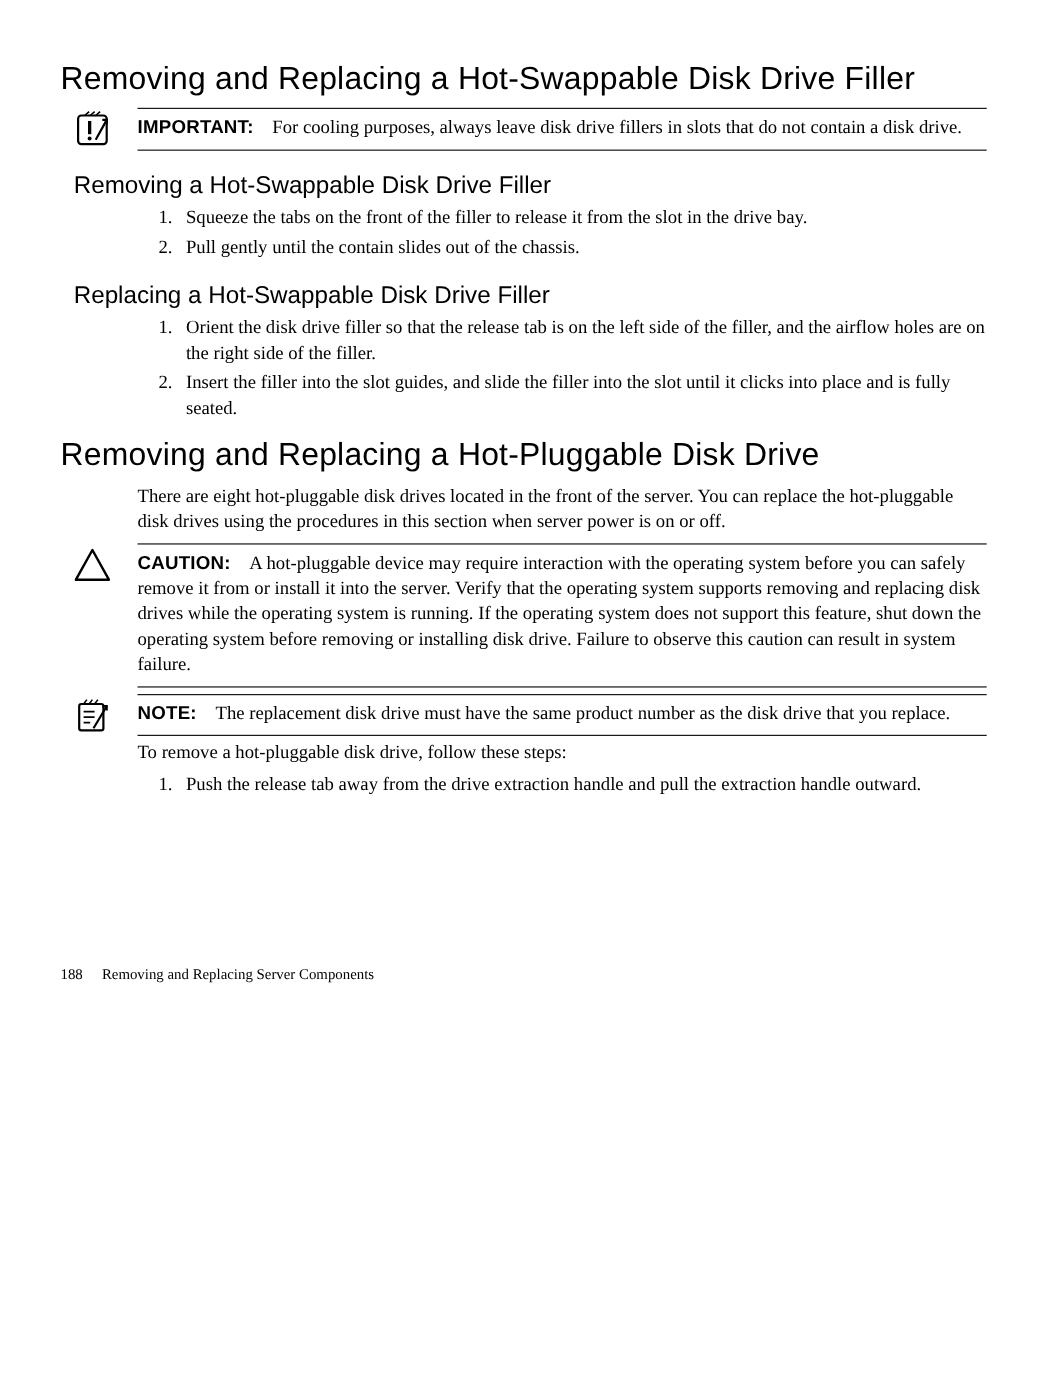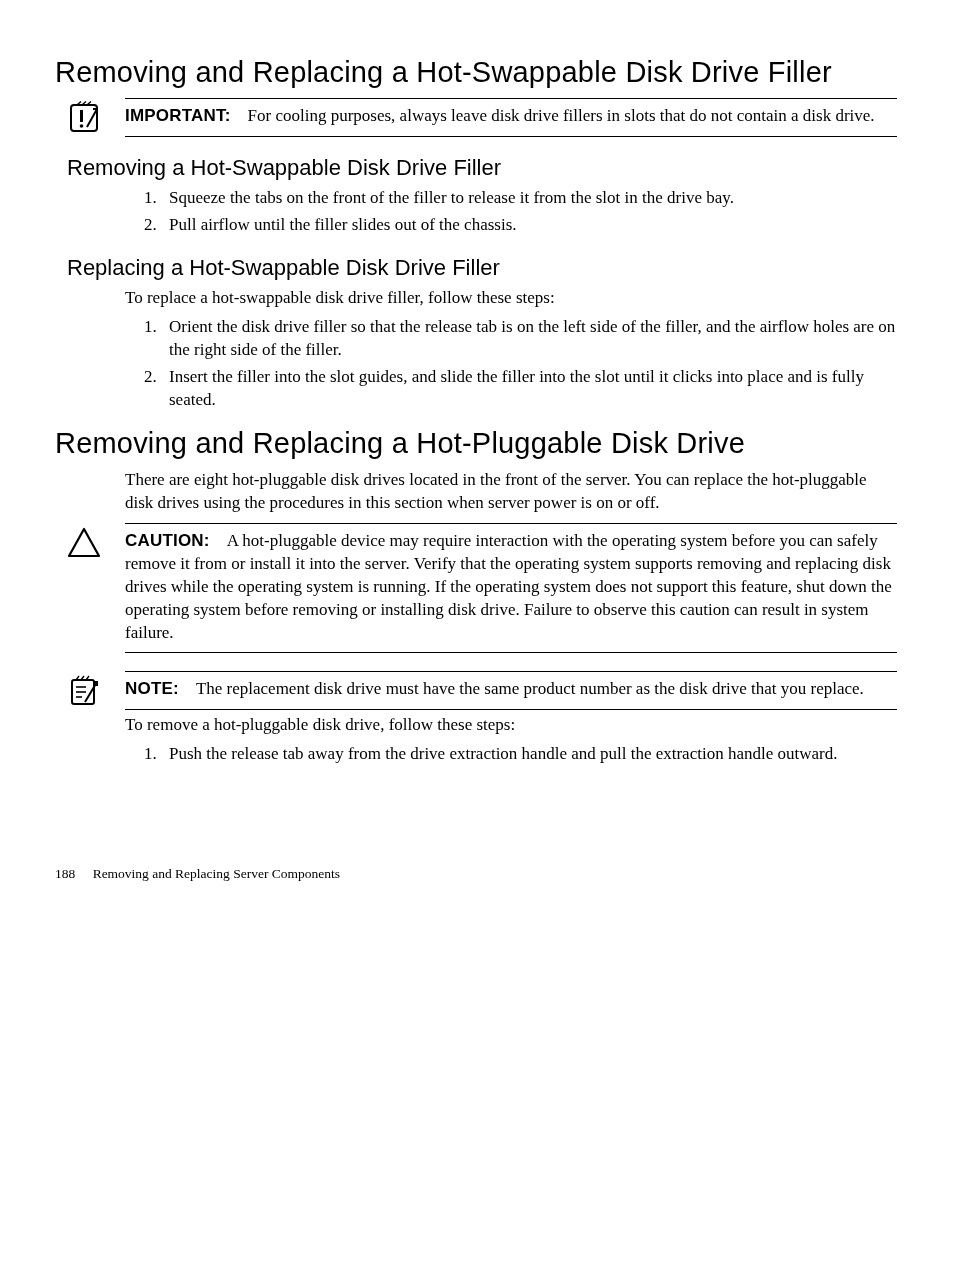--- a/index.html
+++ b/index.html
@@ -62,21 +62,21 @@
     padding-left: 36px;
     font-size: 17px;
     line-height: 1.35;
   }
   ol.steps li {
     padding-left: 8px;
     margin-bottom: 4px;
   }
   .footer {
     position: absolute;
-    bottom: 50px;
+    bottom: 38px;
     left: 55px;
     font-size: 13.5px;
   }
   .footer .pnum {
     margin-right: 14px;
   }
 </style>
 </head>
 <body>
 
@@ -97,44 +97,43 @@
         <path d="M26 8 L30 8 L30 12" fill="none" stroke="#000" stroke-width="2"></path>
       </svg>
     </span>
     <span class="label">IMPORTANT:</span>
     &nbsp;&nbsp;&nbsp;<span>For cooling purposes, always leave disk drive fillers in slots that do not contain a disk drive.</span>
   </div>
 
   <div class="h2">Removing a Hot-Swappable Disk Drive Filler</div>
   <ol class="steps">
     <li>Squeeze the tabs on the front of the filler to release it from the slot in the drive bay.</li>
-    <li>Pull airflow until the filler slides out of the chassis.</li>
+    <li>Pull gently until the contain slides out of the chassis.</li>
   </ol>
 
   <div class="h2">Replacing a Hot-Swappable Disk Drive Filler</div>
-  <div class="body-text">To replace a hot-swappable disk drive filler, follow these steps:</div>
   <ol class="steps">
     <li>Orient the disk drive filler so that the release tab is on the left side of the filler, and the airflow holes are on the right side of the filler.</li>
     <li>Insert the filler into the slot guides, and slide the filler into the slot until it clicks into place and is fully seated.</li>
   </ol>
 
   <div class="h1" style="margin-top:14px">Removing and Replacing a Hot-Pluggable Disk Drive</div>
   <div class="body-text">There are eight hot-pluggable disk drives located in the front of the server. You can replace the hot-pluggable disk drives using the procedures in this section when server power is on or off.</div>
 
   <div class="callout">
     <span class="callout-icon">
       <svg viewBox="0 0 34 34" width="34" height="34">
         <path d="M17 3 L32 30 L2 30 Z" fill="none" stroke="#000" stroke-width="2.2" stroke-linejoin="round"></path>
       </svg>
     </span>
     <span class="label">CAUTION:</span>
     &nbsp;&nbsp;&nbsp;<span>A hot-pluggable device may require interaction with the operating system before you can safely remove it from or install it into the server. Verify that the operating system supports removing and replacing disk drives while the operating system is running. If the operating system does not support this feature, shut down the operating system before removing or installing disk drive. Failure to observe this caution can result in system failure.</span>
   </div>
 
-  <div class="callout" style="margin-top:18px">
+  <div class="callout" style="margin-top:6px">
     <span class="callout-icon">
       <svg viewBox="0 0 34 34" width="34" height="34">
         <rect x="5" y="6" width="22" height="24" rx="2" ry="2" fill="none" stroke="#000" stroke-width="2"></rect>
         <line x1="9" y1="6" x2="12" y2="2" stroke="#000" stroke-width="1.4"></line>
         <line x1="14" y1="6" x2="17" y2="2" stroke="#000" stroke-width="1.4"></line>
         <line x1="19" y1="6" x2="22" y2="2" stroke="#000" stroke-width="1.4"></line>
         <line x1="9" y1="13" x2="19" y2="13" stroke="#000" stroke-width="1.6"></line>
         <line x1="9" y1="18" x2="19" y2="18" stroke="#000" stroke-width="1.6"></line>
         <line x1="9" y1="23" x2="15" y2="23" stroke="#000" stroke-width="1.6"></line>
         <path d="M18 28 L30 8" stroke="#000" stroke-width="2"></path>

